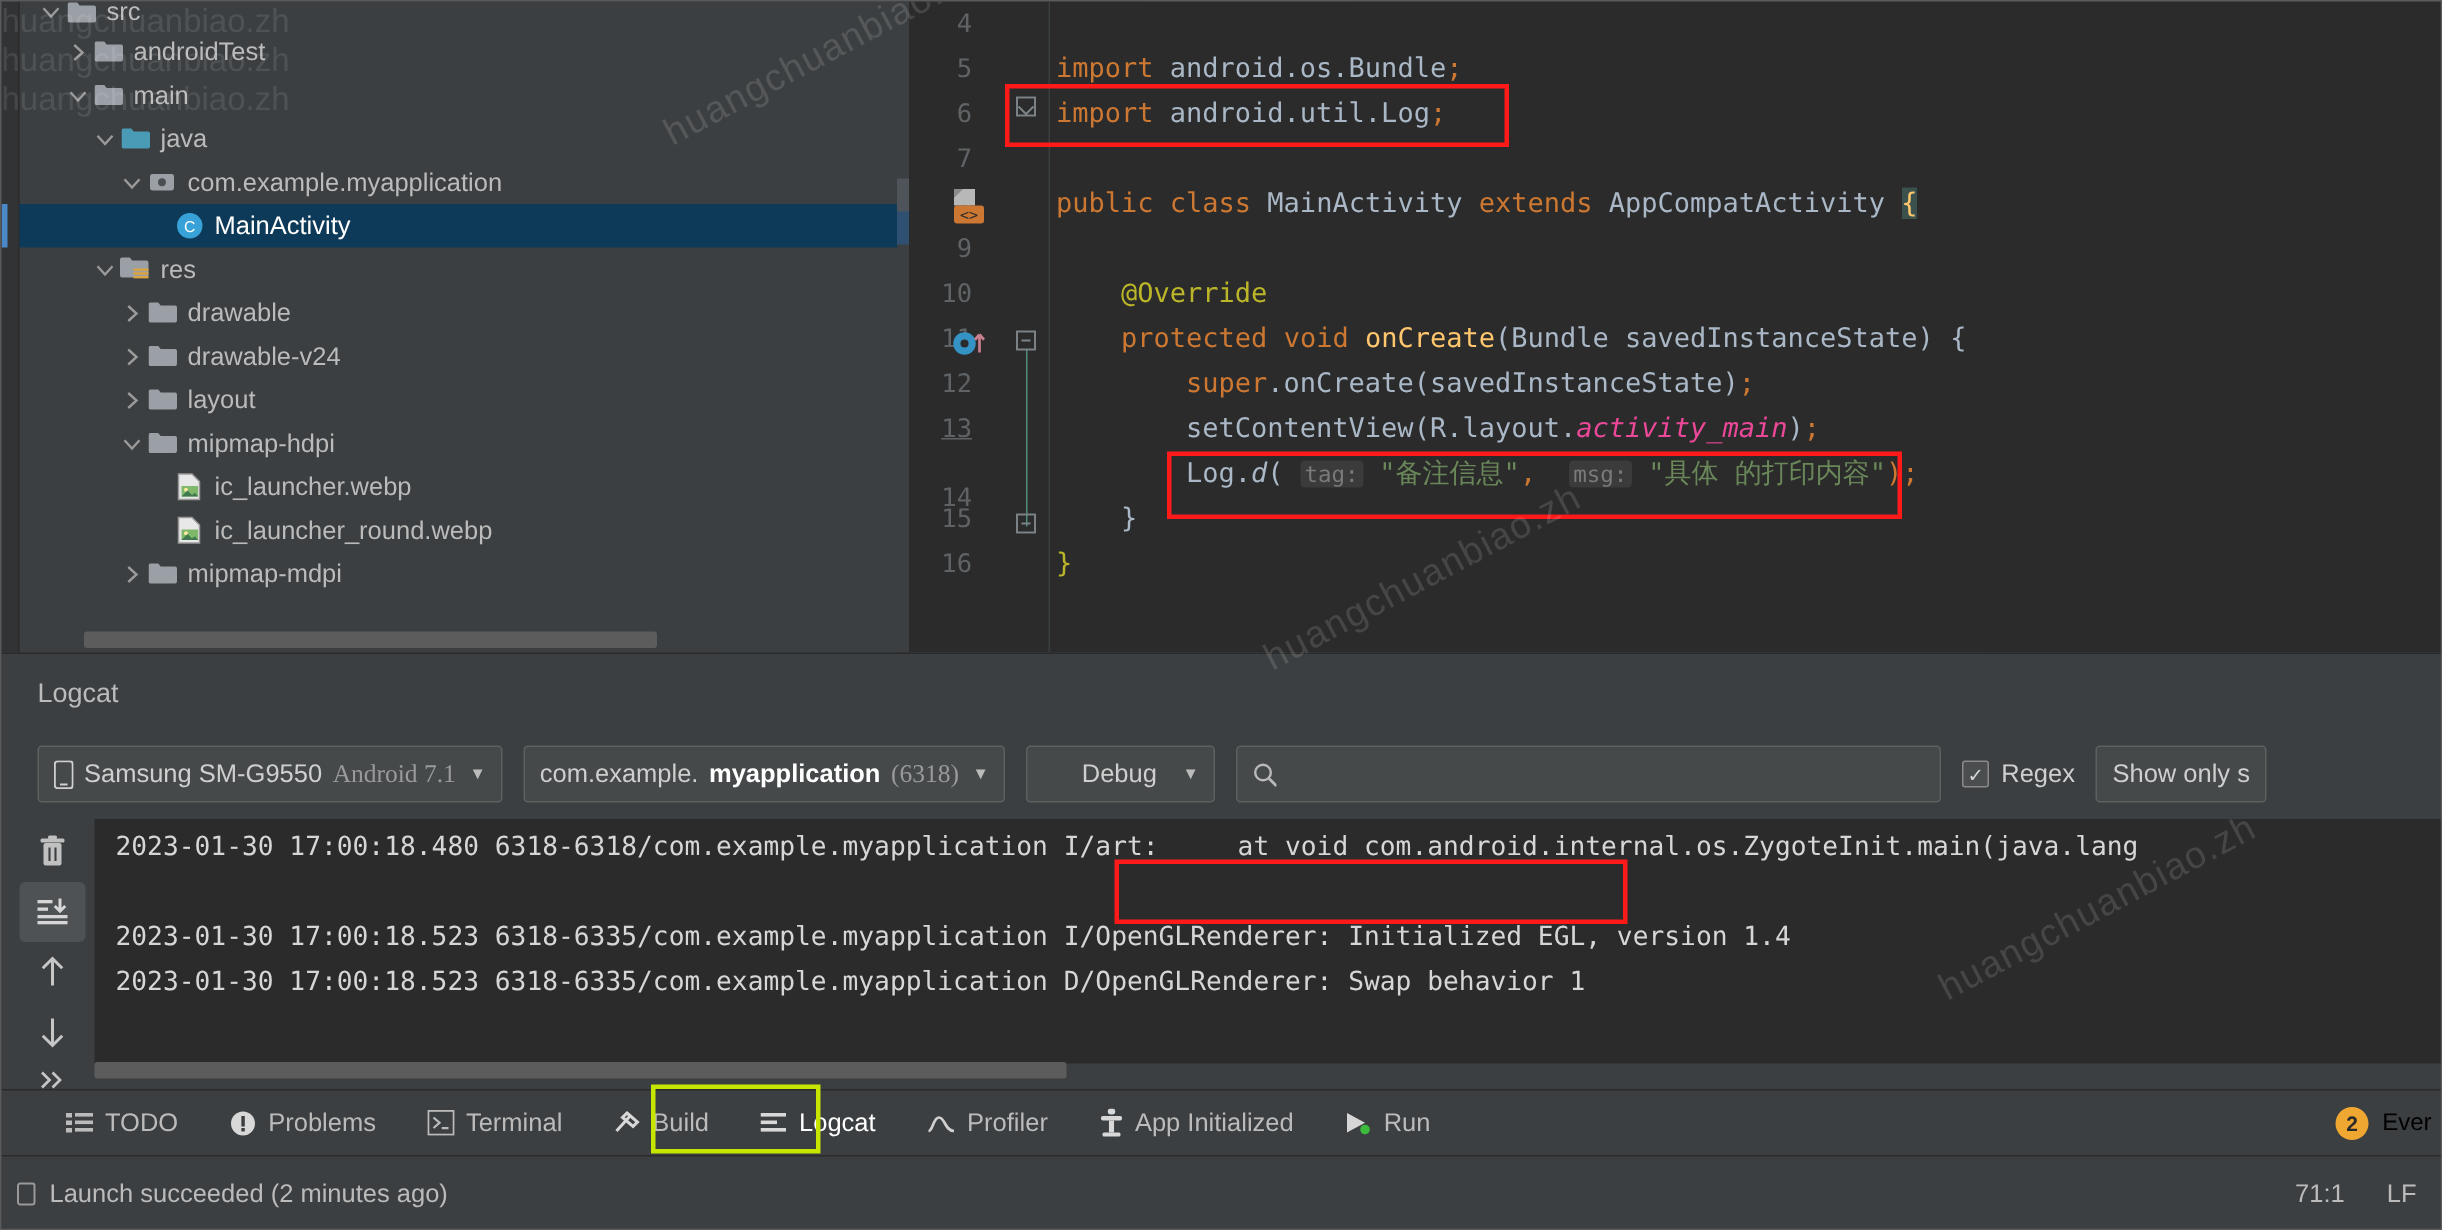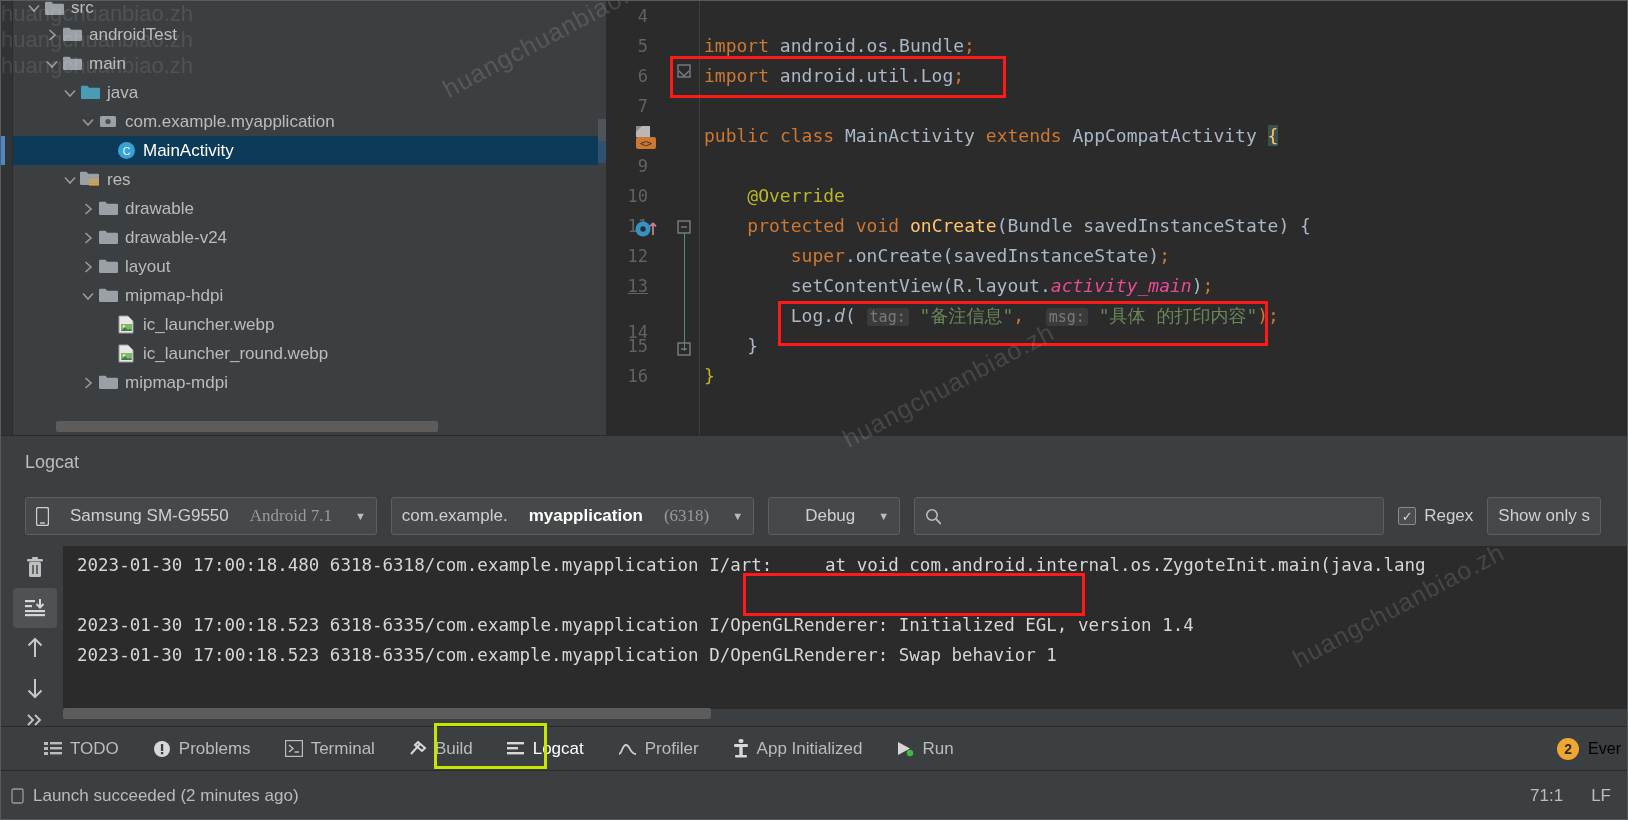--- a/index.html
+++ b/index.html
@@ -85,21 +85,21 @@
   
   .logcat {
     position:absolute; left:0; top:434px; width:1628px; height:291px;
     background:#3c3f41; border-top:1px solid #2b2b2b; z-index:3;
   }
   .logcat-title {
     position:absolute; left:24px; top:16px; font-size:18px; color:#bbbbbb;
   }
   .lc-toolbar { position:absolute; left:24px; top:60px; height:40px; right:0; display:flex; align-items:center; gap:14px;}
   .combo {
-    height:38px; display:flex; align-items:center; gap:21px; padding:0 10px;
+    height:38px; display:flex; align-items:center; gap:7px; padding:0 10px;
     background:#45494a; border:1px solid #5e6060; border-radius:3px;
     font-size:17px; color:#cfcfcf; white-space:nowrap;
   }
   .combo .caret { color:#bbbbbb; font-size:11px; margin-left:2px;}
   .dim { color:#9a9a9a;font-family:Liberation Serif, serif; }
   .bold { font-weight:bold; color:#ffffff;}
   .searchbox {
     height:38px; width:470px; display:flex; align-items:center; gap:8px; padding:0 10px;
     background:#45494a; border:1px solid #5e6060; border-radius:3px;
   }

